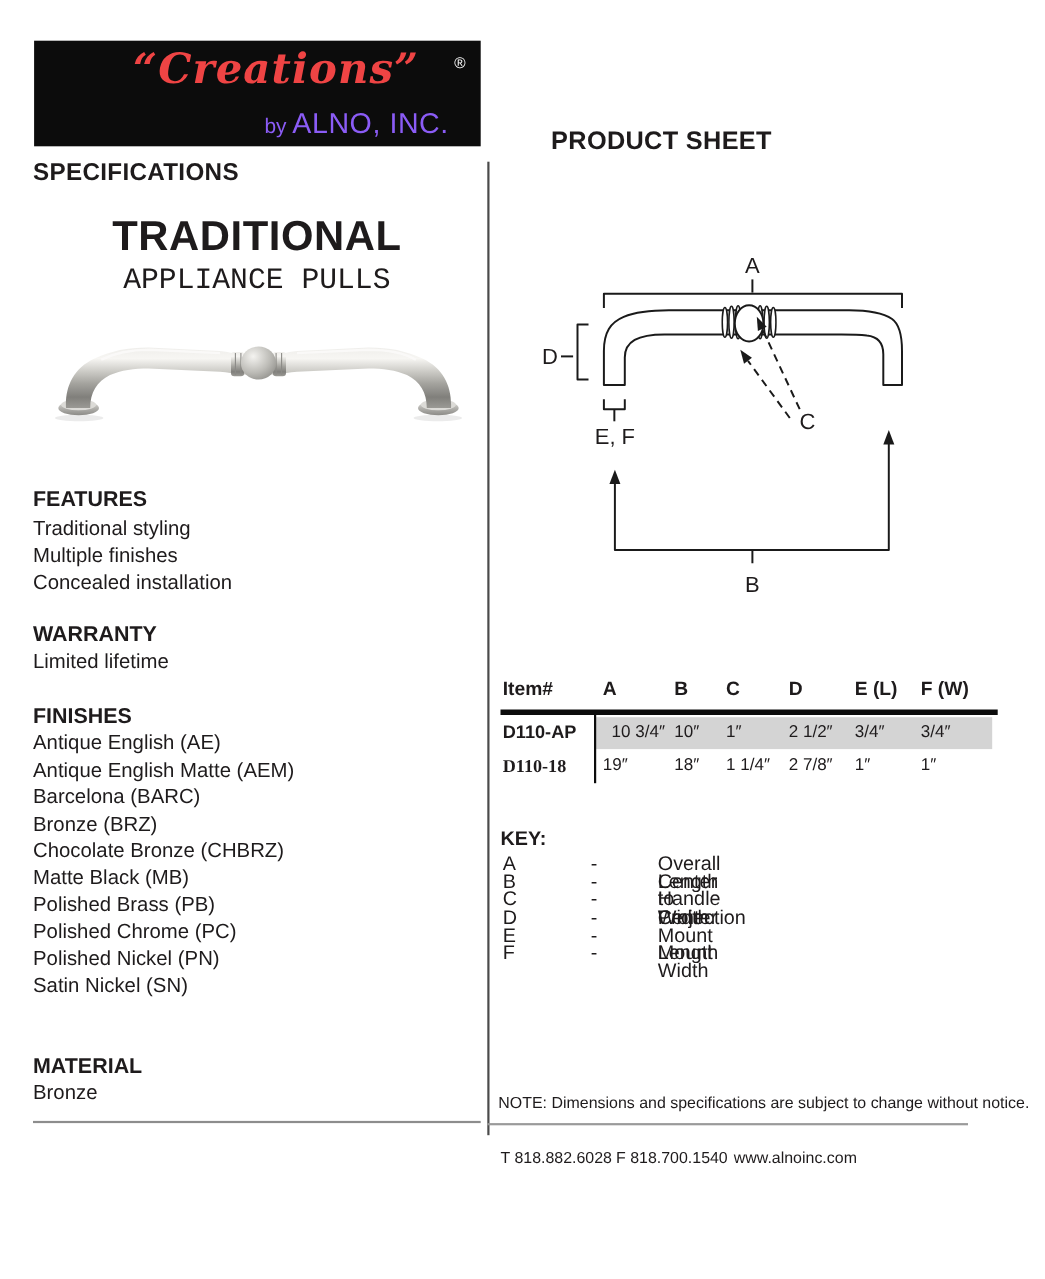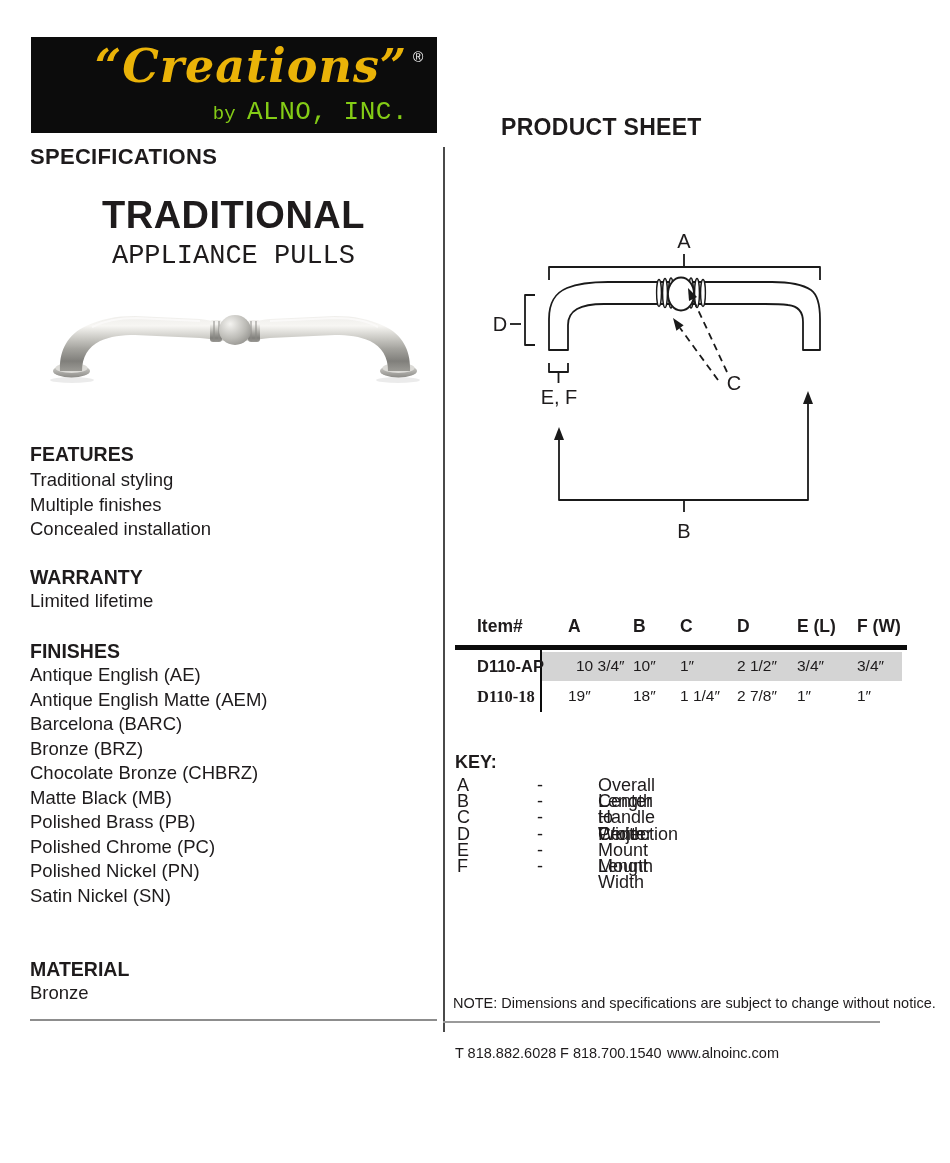--- a/index.html
+++ b/index.html
@@ -3,41 +3,41 @@
 <meta charset="utf-8">
 <style>
   html,body{margin:0;padding:0;background:#ffffff;}
   .page{position:relative;width:950px;height:1163px;background:#ffffff;overflow:hidden;
         font-family:"Liberation Sans",sans-serif;color:#1e1b1c;}
   .abs{position:absolute;}
   
   .logo-box{position:absolute;left:31px;top:37px;width:406px;height:96px;background:#0c0c0c;}
   .logo-script{position:absolute;left:50px;top:2px;width:340px;text-align:center;
                font-family:"DejaVu Serif",serif;font-style:italic;font-weight:bold;
-               font-size:46px;color:#eab308;letter-spacing:1px;white-space:nowrap;}
+               font-size:38px;color:#ef4444;letter-spacing:1px;white-space:nowrap;}
   .logo-reg{position:absolute;left:382px;top:12px;font-size:14px;color:#ffffff;
             font-family:"Liberation Sans",sans-serif;font-style:normal;}
-  .logo-byline{position:absolute;right:29px;top:60px;color:#84cc16;white-space:nowrap;font-family:Liberation Mono, monospace;}
+  .logo-byline{position:absolute;right:29px;top:60px;color:#8b5cf6;white-space:nowrap;}
   .logo-by{font-size:19px;}
   .logo-company{font-size:26px;letter-spacing:0.5px;}
   
   .specs-heading{position:absolute;left:30px;top:144px;font-size:22px;font-weight:bold;letter-spacing:0.3px;}
   .ps-heading{position:absolute;left:501px;top:114px;font-size:23px;font-weight:bold;letter-spacing:0.3px;}
   .title{position:absolute;left:30px;top:194px;width:407px;text-align:center;
          font-size:38px;font-weight:bold;letter-spacing:0.5px;}
   .subtitle{position:absolute;left:30px;top:241px;width:407px;text-align:center;font-size:27px;font-family:Liberation Mono, monospace;}
   .sec-heading{position:absolute;left:30px;font-size:19.5px;font-weight:bold;}
   .sec-list{position:absolute;left:30px;font-size:18.5px;line-height:24.5px;}
   
   .vdivider{position:absolute;left:443px;top:147px;width:2px;height:885px;background:#4a4a4a;}
   .hrule-left{position:absolute;left:30px;top:1019px;width:407px;height:2px;background:#8d8d8d;}
   .hrule-right{position:absolute;left:443px;top:1021px;width:437px;height:2px;background:#9a9a9a;}
   
   .spec-table{position:absolute;left:455px;top:616px;width:452px;height:100px;}
-  .spec-table .cell{position:absolute;white-space:nowrap;margin-left:20px;}
+  .spec-table .cell{position:absolute;white-space:nowrap;}
   .th{font-size:17.5px;font-weight:bold;top:0;}
   .table-underline{position:absolute;top:29px;left:0;width:452px;height:5px;background:#0c0c0c;}
   .row-shade{position:absolute;left:85px;top:36px;width:362px;height:29px;background:#d4d4d4;}
   .table-vline{position:absolute;left:85px;top:34px;width:2px;height:62px;background:#0c0c0c;}
   .item-label{font-size:16.5px;font-weight:bold;}
   .val{font-size:15.5px;}
   .r1{top:41px;} .r2{top:71px;}
   
   .key{position:absolute;left:455px;top:752px;font-size:18px;}
   .key-heading{font-weight:bold;margin-bottom:4px;}

